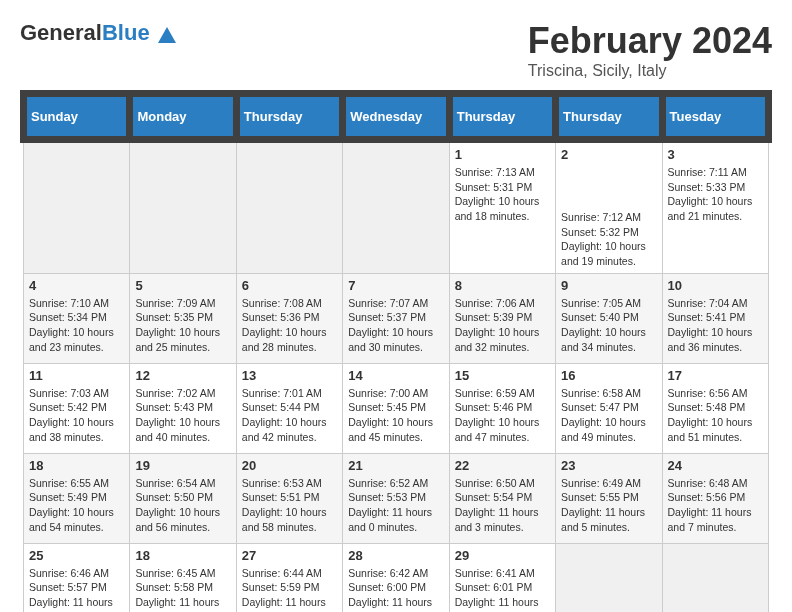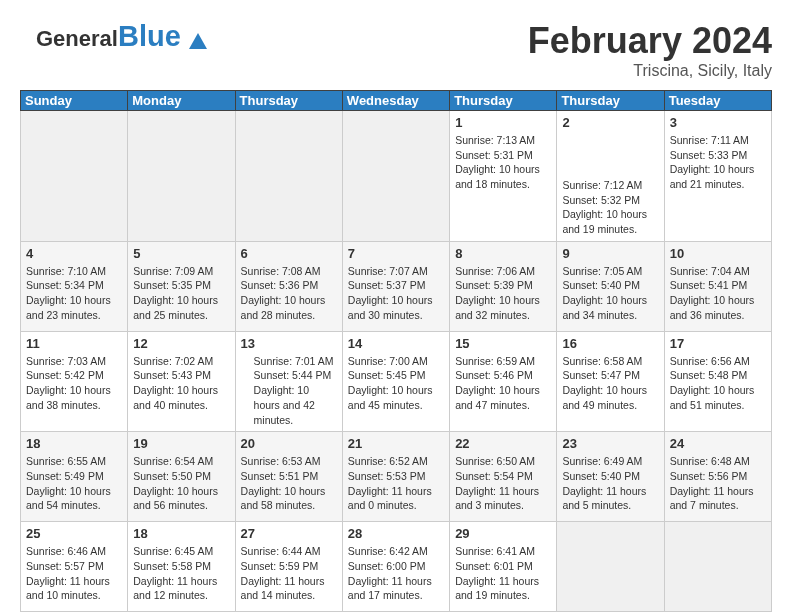--- a/index.html
+++ b/index.html
@@ -14,21 +14,20 @@
       display: flex;
       justify-content: space-between;
       align-items: flex-start;
       margin-bottom: 10px;
     }
     .logo {
       display: flex;
       align-items: center;
     }
     .title-area {
-      text-align: right;
       margin-left: 17px;
     }
     .month-title {
       font-size: 36px;
       font-weight: bold;
       color: #333;
     }
     .location {
       font-size: 16px;
       color: #555;
@@ -36,25 +35,25 @@
     table {
       width: 100%;
       border-collapse: collapse;
       table-layout: fixed;
     }
     thead tr {
       background-color: #2b7ec1;
       color: #fff;
     }
     thead th {
-      padding: 2px 4px;
+      padding: 12px 4px;
       font-size: 13px;
       font-weight: bold;
       text-align: left;
-      border: 1px solid #404040;
+      border: 7px solid #404040;
     }
     tbody tr {
       vertical-align: top;
     }
     tbody td {
       border: 1px solid #ccc;
       padding: 4px 5px;
       font-size: 11px;
       color: #333;
       height: 90px;
@@ -83,21 +82,21 @@
     .empty-cell {
       background: #f0f0f0 !important;
     }
   </style>
 </head>
 <body>
 
 <div class="header">
   <div class="logo">
     <div>
-      <span style="font-size:22px;font-weight:bold;color:#333;margin-left:16px;">General</span><span style="font-size:29px;font-weight:bold;color:#2b7ec1;">Blue</span>
+      <span style="font-size:22px;font-weight:bold;color:#333;">General</span><span style="font-size:22px;font-weight:bold;color:#2b7ec1;">Blue</span>
       <svg width="22" height="22" viewBox="0 0 22 22" style="vertical-align:middle;margin-left:2px;">
         <polygon points="11,2 20,18 2,18" fill="#2b7ec1"></polygon>
       </svg>
     </div>
   </div>
   <div class="title-area">
     <div class="month-title">February 2024</div>
     <div class="location">Triscina, Sicily, Italy</div>
   </div>
 </div>
@@ -191,21 +190,21 @@
 Daylight: 10 hours and 38 minutes.</div>
         </td>
         <td>
           <div class="day-num">12</div>
           <div class="day-info" style="white-space: pre-line;">Sunrise: 7:02 AM
 Sunset: 5:43 PM
 Daylight: 10 hours and 40 minutes.</div>
         </td>
         <td>
           <div class="day-num">13</div>
-          <div class="day-info" style="white-space: pre-line; margin-left: 13px;">Sunrise: 7:01 AM
+          <div class="day-info" style="white-space: pre-line;">Sunrise: 7:01 AM
 Sunset: 5:44 PM
 Daylight: 10 hours and 42 minutes.</div>
         </td>
         <td>
           <div class="day-num">14</div>
           <div class="day-info" style="white-space: pre-line;">Sunrise: 7:00 AM
 Sunset: 5:45 PM
 Daylight: 10 hours and 45 minutes.</div>
         </td>
         <td>
@@ -254,21 +253,21 @@
         </td>
         <td>
           <div class="day-num">22</div>
           <div class="day-info" style="white-space: pre-line;">Sunrise: 6:50 AM
 Sunset: 5:54 PM
 Daylight: 11 hours and 3 minutes.</div>
         </td>
         <td>
           <div class="day-num">23</div>
           <div class="day-info" style="white-space: pre-line;">Sunrise: 6:49 AM
-Sunset: 5:40 PM
+Sunset: 5:55 PM
 Daylight: 11 hours and 5 minutes.</div>
         </td>
         <td>
           <div class="day-num">24</div>
           <div class="day-info" style="white-space: pre-line;">Sunrise: 6:48 AM
 Sunset: 5:56 PM
 Daylight: 11 hours and 7 minutes.</div>
         </td>
       </tr>
       <tr>

